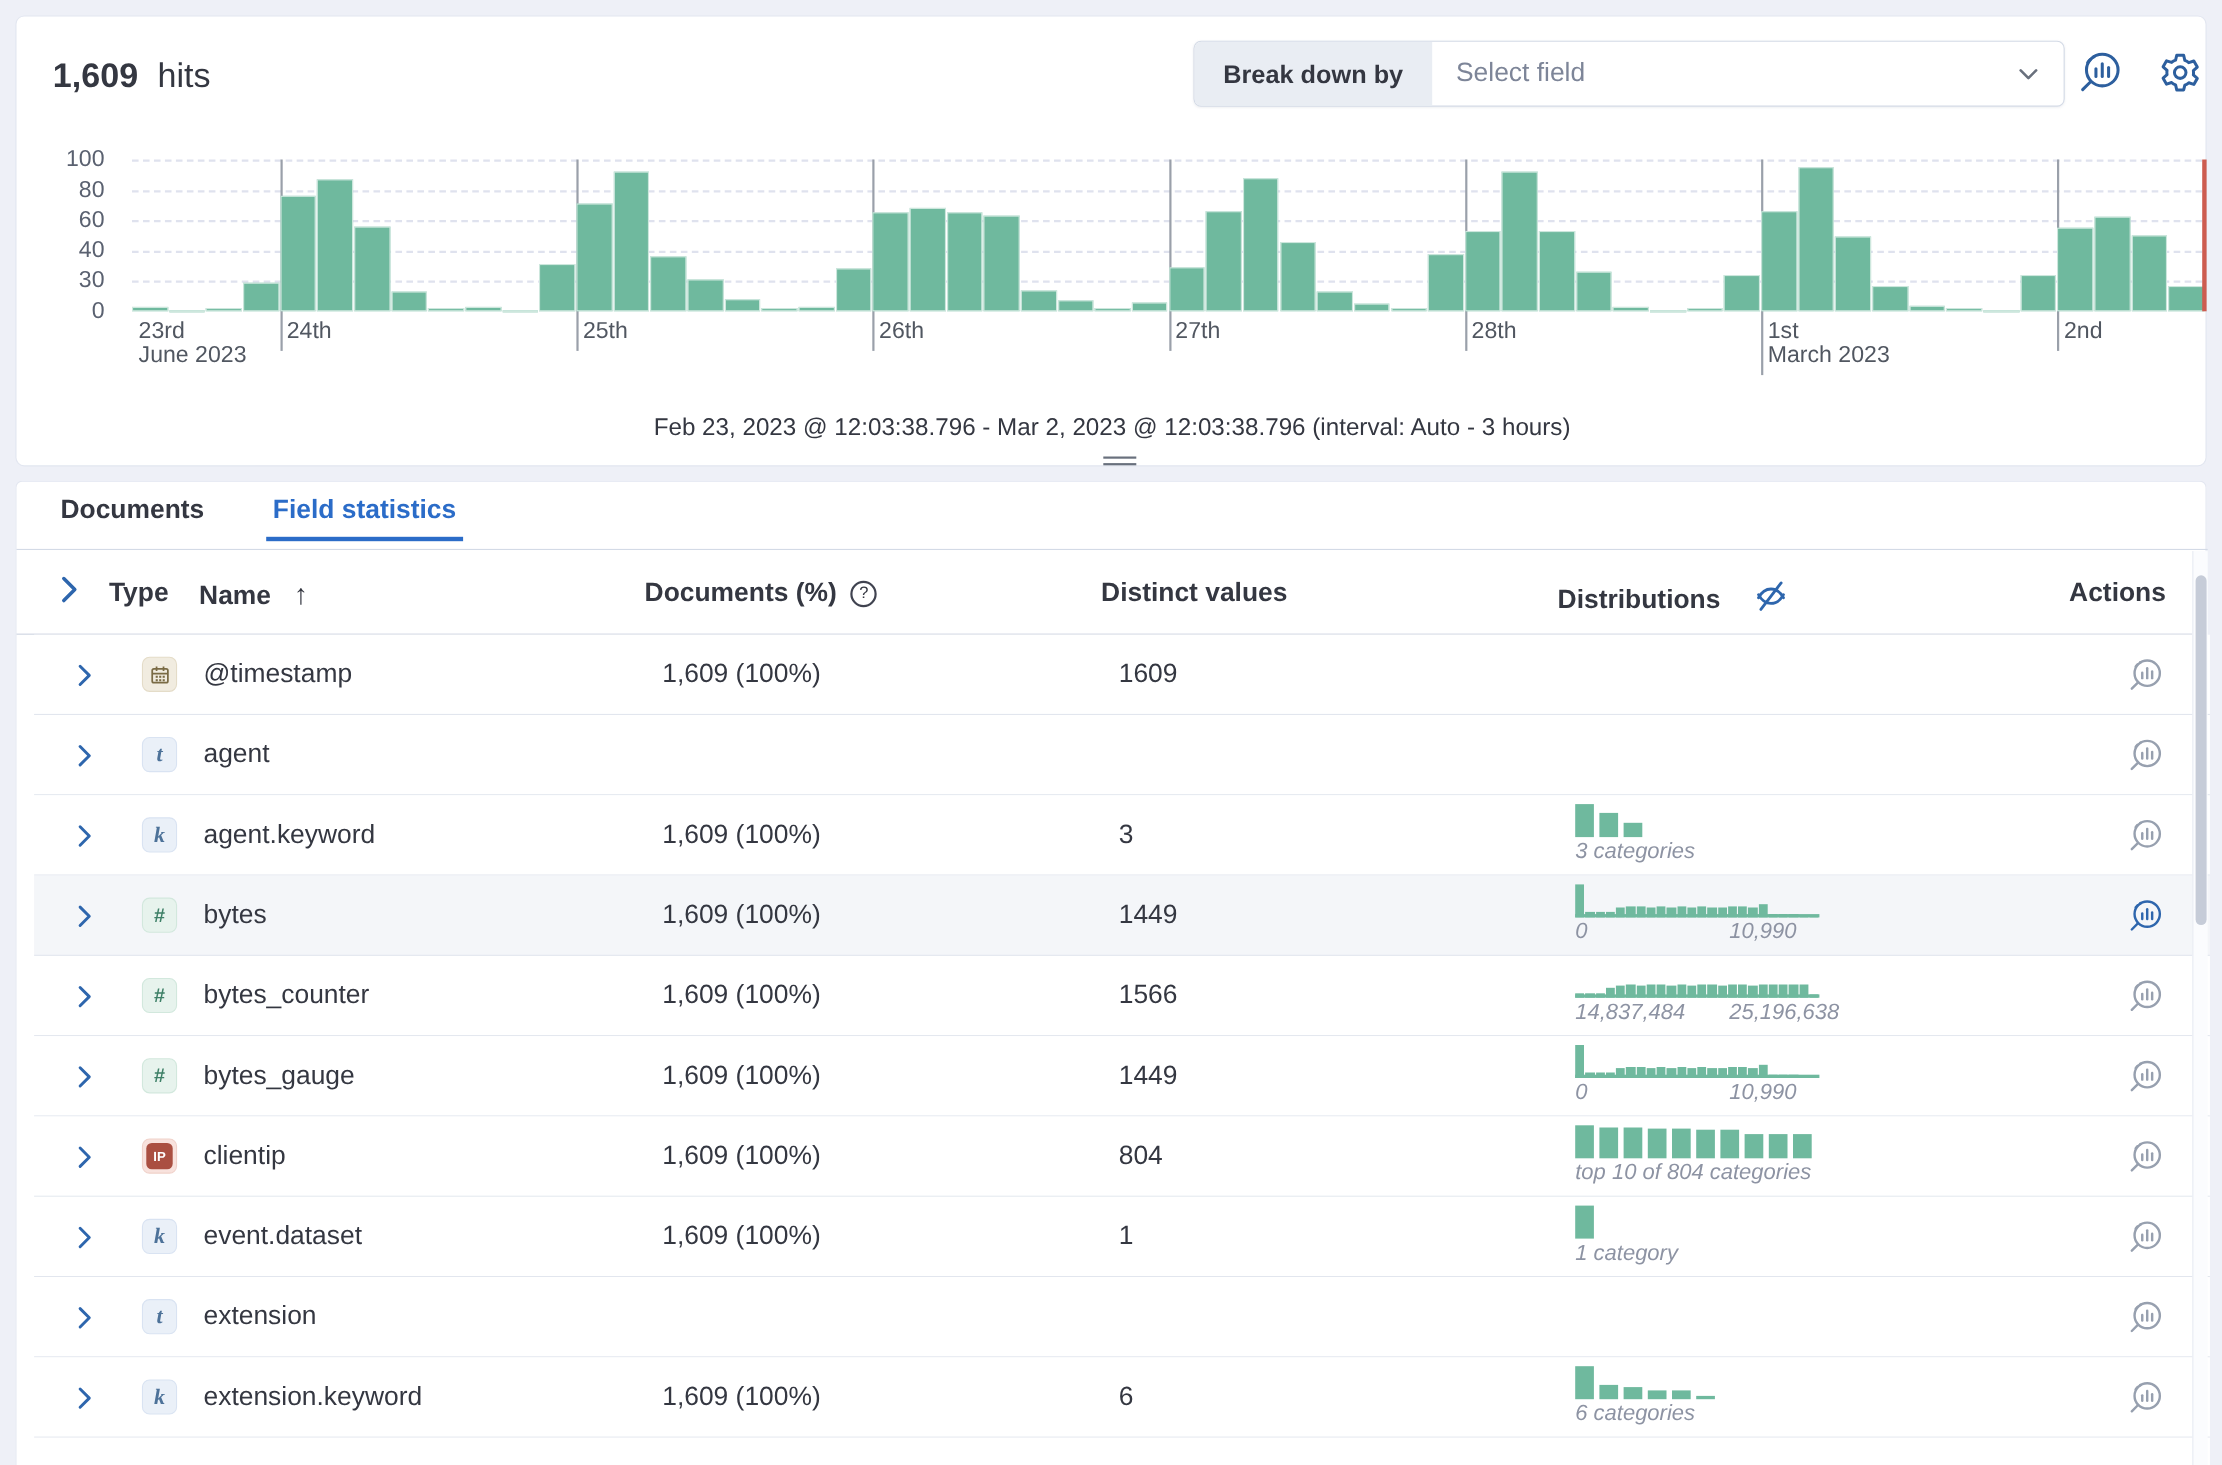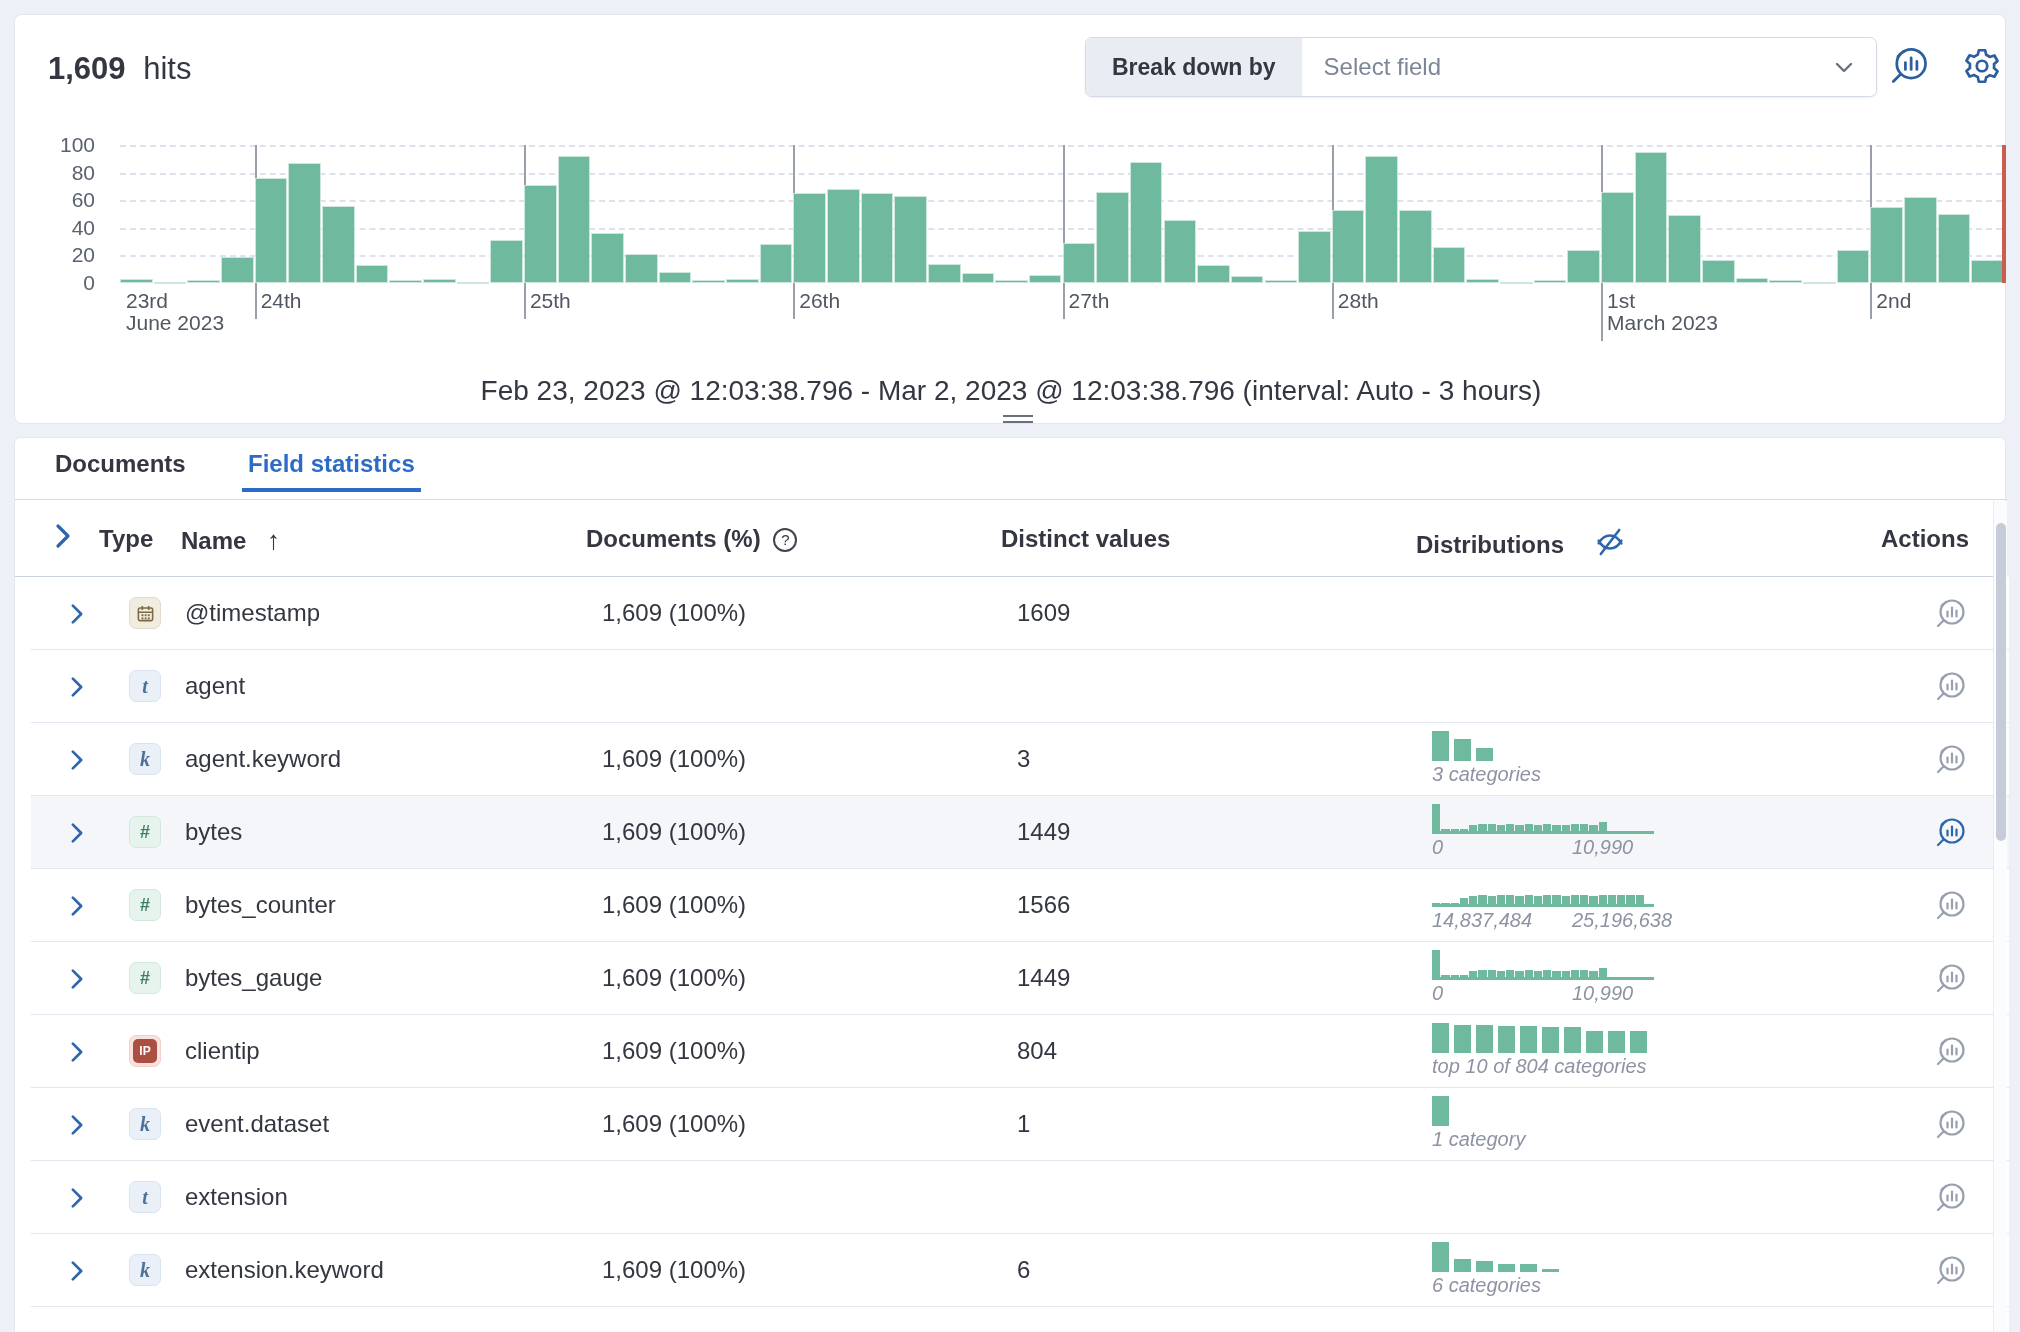--- a/index.html
+++ b/index.html
@@ -34,21 +34,21 @@
   
   #chart { position:absolute; left:0; top:96px; width:1992px; height:240px; }
   .ytick { position:absolute; right:1912px; width:60px; text-align:right; font-size:21px;
     color:#5a6170; transform:translateY(-12px); }
   .gridline { position:absolute; left:105px; width:1882px; border-top:2px dashed #dfe2ee; height:0; }
   .dayline { position:absolute; width:2px; background:#9aa0aa; top:34px; }
   .bar { position:absolute; background:#6fb99e; border:1px solid rgba(255,255,255,.65); }
   .xlab { position:absolute; font-size:21px; color:#515761; white-space:nowrap; }
   #end-marker { position:absolute; width:4px; background:#cd5c50; }
   #chart-caption { position:absolute; left:0; top:360px; width:1992px; text-align:center;
-    font-size:28px; color:#343741; }
+    font-size:22px; color:#343741; }
   #resize-handle { position:absolute; left:988px; top:400px; width:30px; cursor:row-resize; }
   #resize-handle div { border-top:2px solid #69707d; margin-bottom:4px; }
 
   
   #tabs { position:absolute; left:0; top:0; width:1992px; height:62px; border-bottom:1px solid #d3dae6; }
   .tab { position:absolute; top:12px; font-size:24px; font-weight:bold; cursor:pointer; }
   #tab-documents { left:40px; color:#343741; }
   #tab-fieldstats { left:233px; color:#2b6cc8; }
   #tab-fieldstats::after { content:""; position:absolute; left:-6px; right:-6px; top:38px;
     border-bottom:4px solid #2b6cc8; }
@@ -124,21 +124,21 @@
       <g stroke="#2d5f9e" fill="none" stroke-width="2.6" stroke-linejoin="round">
         <path d="M17 5 h6 l1 4.4 a11 11 0 0 1 3.4 2 l4.4-1.4 3 5.2 -3.4 3 a11 11 0 0 1 0 3.8 l3.4 3 -3 5.2 -4.4-1.4 a11 11 0 0 1 -3.4 2 L23 35 h-6 l-1-4.4 a11 11 0 0 1 -3.4-2 l-4.4 1.4 -3-5.2 3.4-3 a11 11 0 0 1 0-3.8 l-3.4-3 3-5.2 4.4 1.4 a11 11 0 0 1 3.4-2 Z"></path>
         <circle cx="20" cy="20" r="5"></circle>
       </g>
     </svg>
   </div>
 
   <div id="chart">
       <div class="ytick" style="top:172px">0</div>
       <div class="gridline" style="top:144.4px"></div>
-      <div class="ytick" style="top:144.4px">20</div>
+      <div class="ytick" style="top:144.4px">30</div>
       <div class="gridline" style="top:116.80000000000001px"></div>
       <div class="ytick" style="top:116.80000000000001px">40</div>
       <div class="gridline" style="top:89.2px"></div>
       <div class="ytick" style="top:89.2px">60</div>
       <div class="gridline" style="top:61.60000000000001px"></div>
       <div class="ytick" style="top:61.60000000000001px">80</div>
       <div class="gridline" style="top:34px"></div>
       <div class="ytick" style="top:34px">100</div>
       <div class="xlab" style="left:111px; top:178px">23rd</div>
       <div class="xlab" style="left:111px; top:200px">June 2023</div>

